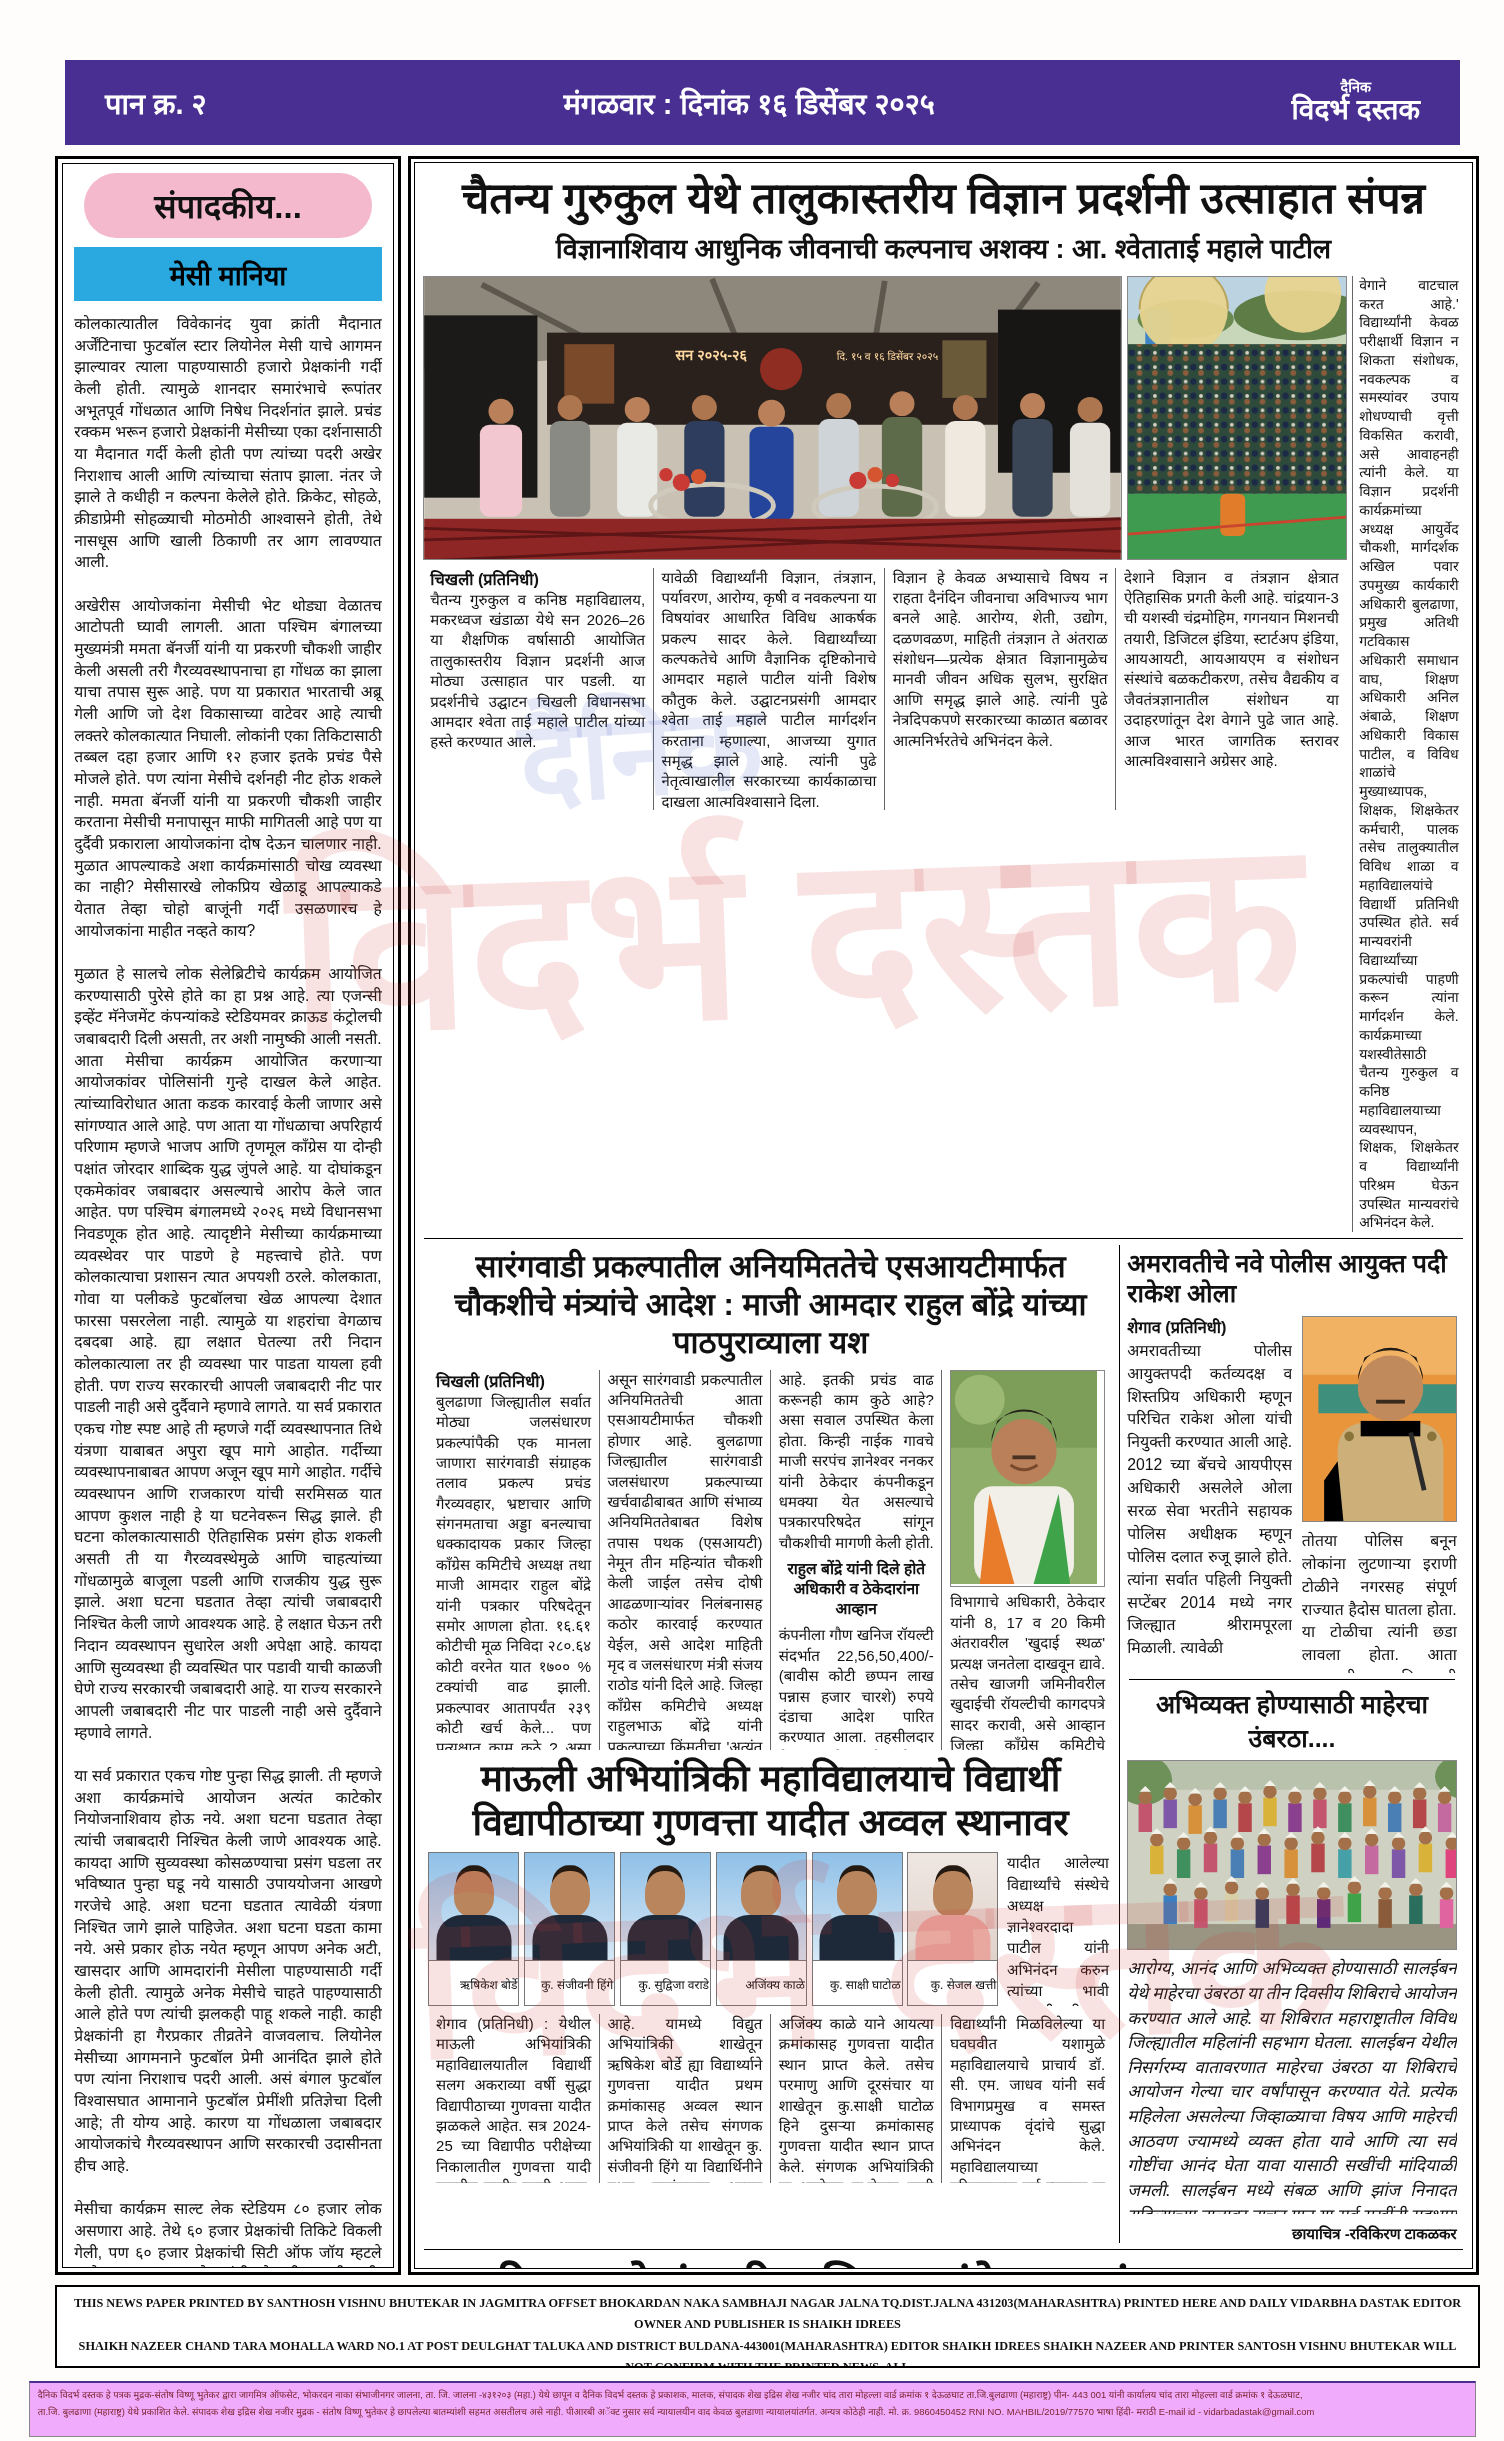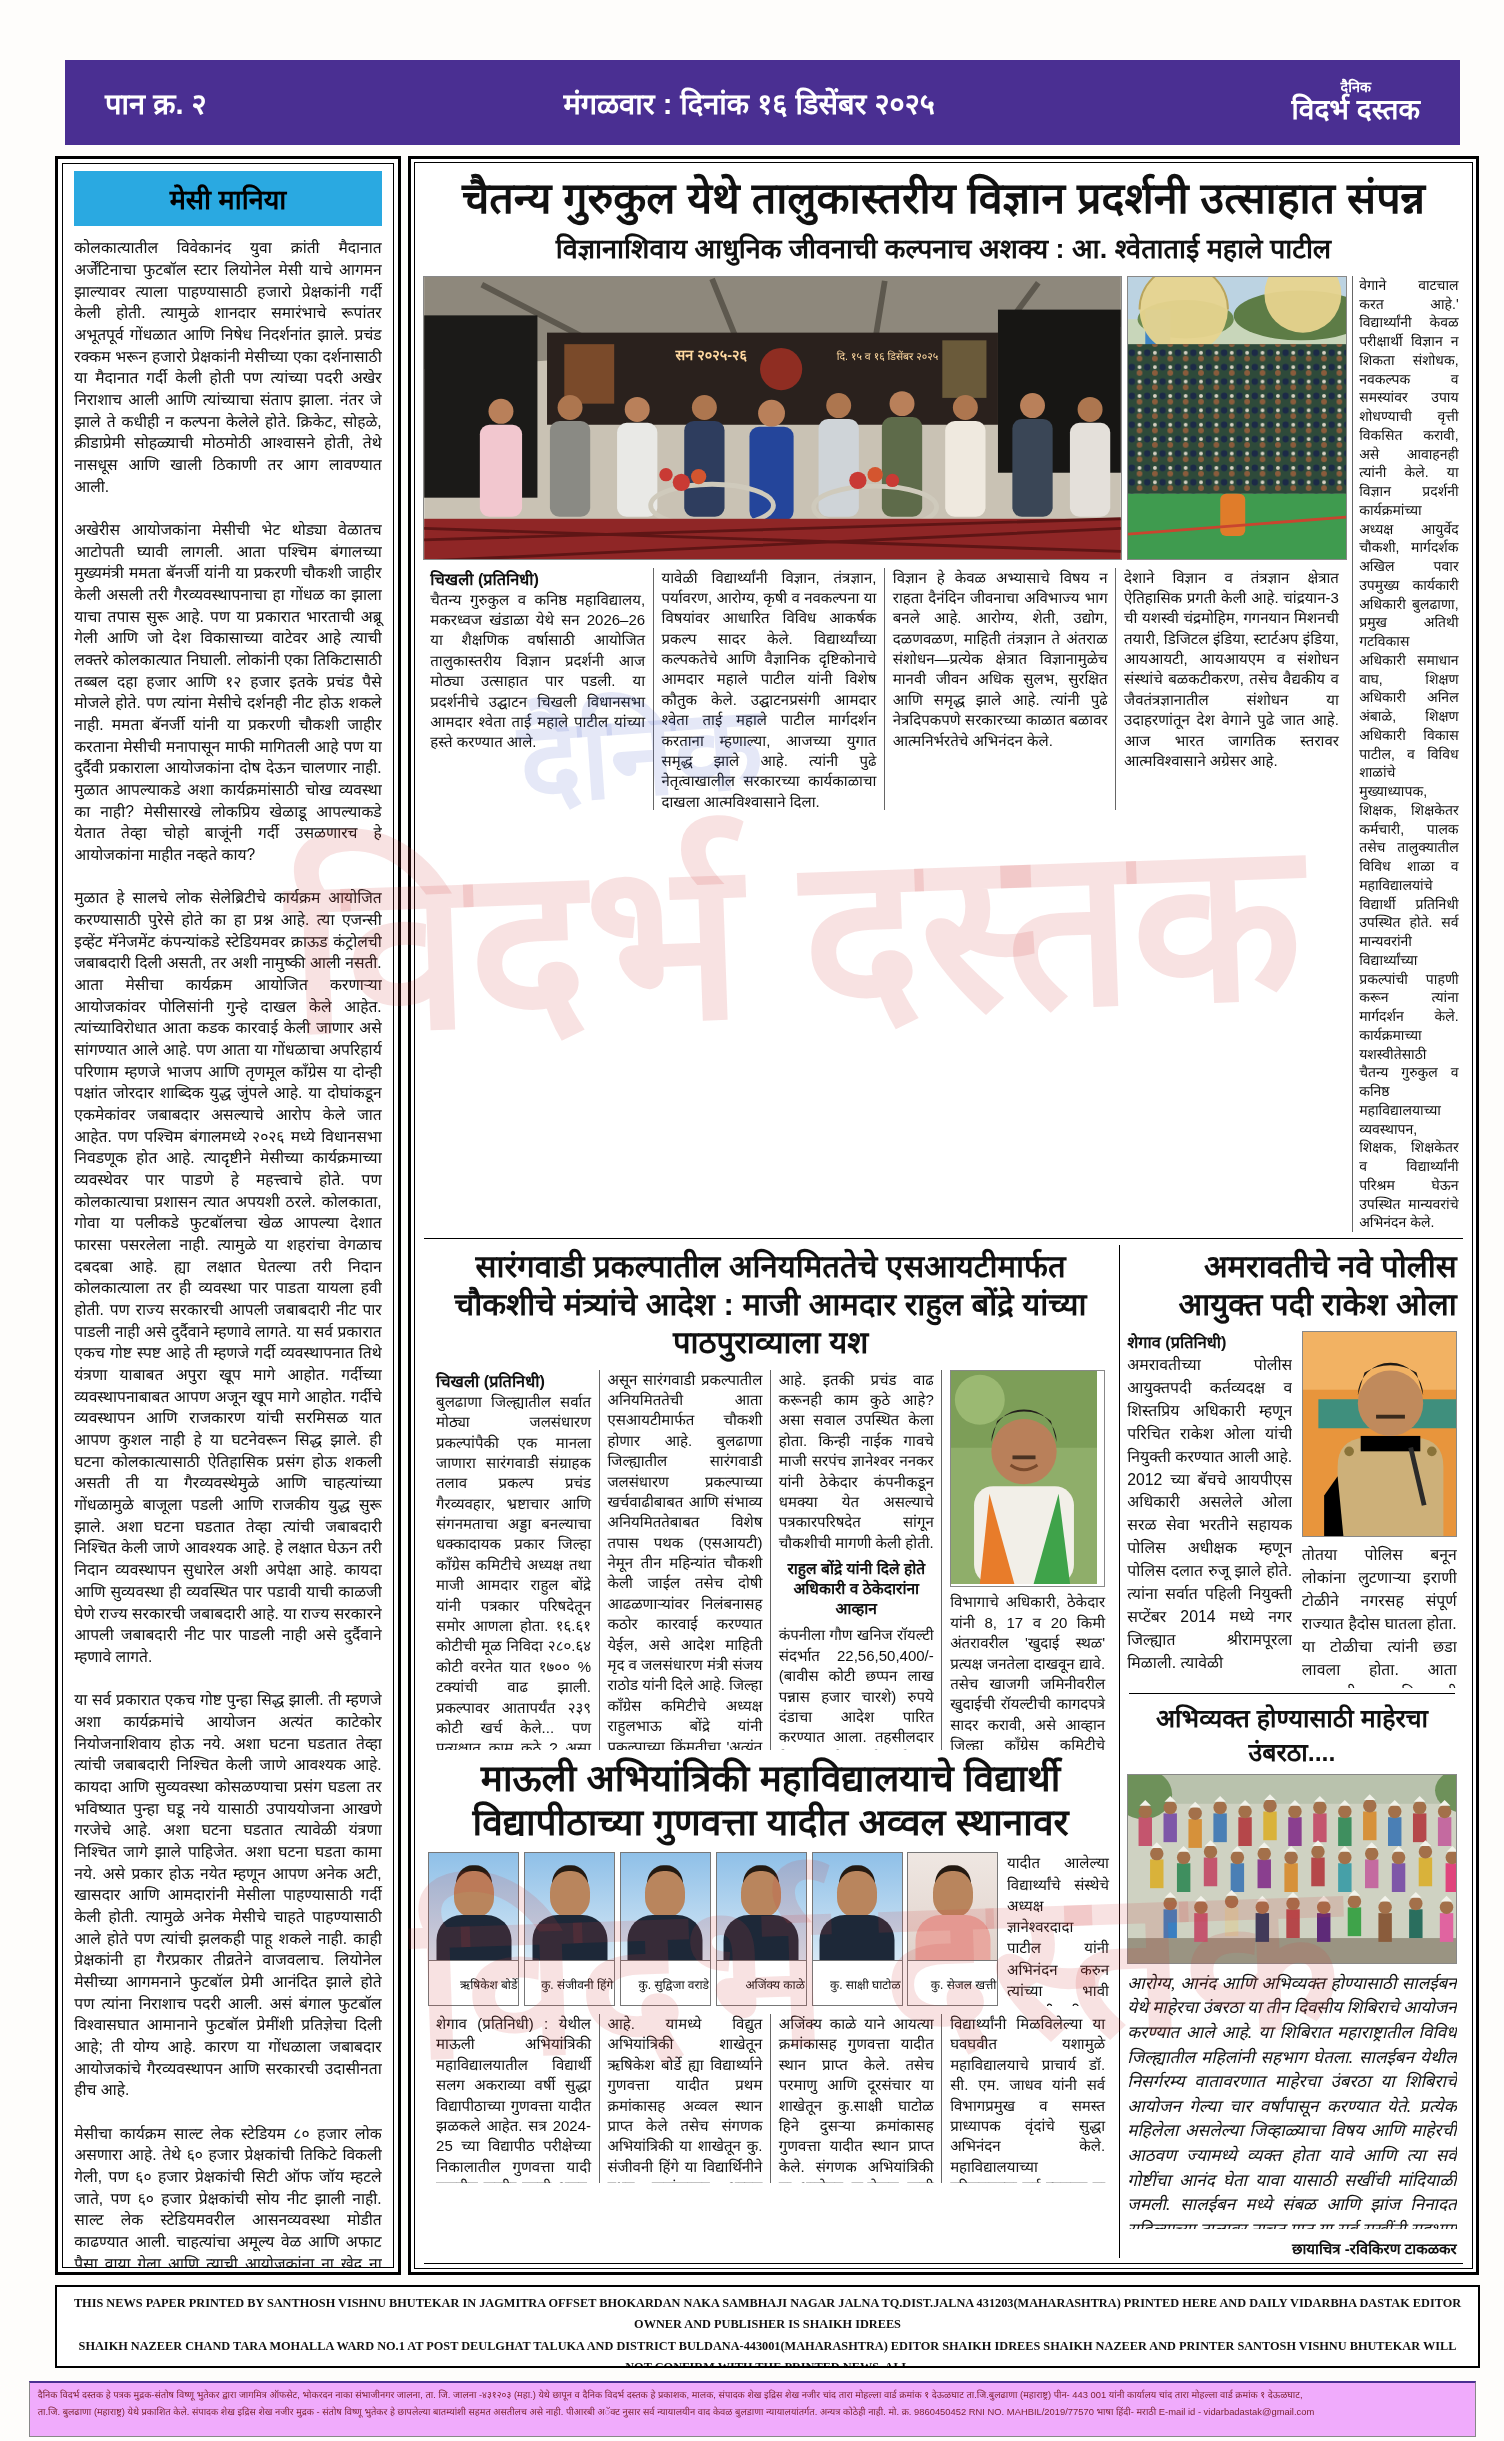--- a/index.html
+++ b/index.html
@@ -40,21 +40,21 @@
               line-height:1.34;text-align:justify;overflow:hidden;}
   .dateline{font-weight:bold;font-size:16.3px;}
   
   .mid{display:flex;}
   .art2{width:696px;padding:0 5.8px;box-sizing:border-box;}
   .rightzone{flex:1;border-left:1.9px solid #000;padding:0 7.7px;overflow:hidden;}
   .h-art2{font-size:31px;font-weight:bold;text-align:center;line-height:1.22;margin:3.8px 0 7.7px;}
   .art2-cols{display:flex;height:380px;overflow:hidden;}
   .insub{font-weight:bold;text-align:center;font-size:15.6px;line-height:1.3;margin:5.8px 0;}
   .ph-bondre{height:215px;margin-bottom:5.8px;}
-  .h-pol{font-size:31px;font-weight:bold;text-align:right;margin:3.8px 0 7.7px;line-height:1.2;}
+  .h-pol{font-size:25px;font-weight:bold;text-align:left;margin:3.8px 0 7.7px;line-height:1.2;}
   .pol-row{display:flex;gap:9.6px;height:357px;overflow:hidden;}
   .pol-col{width:165px;font-size:15.8px;line-height:1.45;text-align:justify;overflow:hidden;}
   .pol-stack{flex:1;overflow:hidden;}
   .ph-police{height:204px;margin-bottom:7.7px;}
   .pol-col2{font-size:15.8px;line-height:1.45;text-align:justify;}
   .h-maher{font-size:25px;font-weight:bold;text-align:center;margin:5.8px 0;}
   .ph-group{height:188px;margin:1.9px 0 7.7px;}
   .maher-cap{font-family:"Liberation Serif",serif;font-style:italic;font-size:17px;line-height:1.45;
              text-align:justify;height:257px;overflow:hidden;}
   .credit{text-align:right;font-weight:bold;font-size:15px;margin-top:9px;}
@@ -102,20 +102,21 @@
       <span class="big">विदर्भ दस्तक</span>
     </div>
   </div>
 
   <div class="wm" style="left:288px;top:778px;font-size:221px;">विदर्भ दस्तक</div>
   <div class="wm-sm" style="left:519px;top:672px;font-size:115px;">दैनिक</div>
   <div class="wm" style="left:413px;top:1825px;font-size:202px;">विदर्भ दस्तक</div>
 
   <div class="edbox">
     <div class="edinner">
+      <div class="edbadge">संपादकीय...</div>
       <div class="edtitle">मेसी मानिया</div>
       <div class="edbody">कोलकात्यातील विवेकानंद युवा क्रांती मैदानात अर्जेंटिनाचा फुटबॉल स्टार लियोनेल मेसी याचे आगमन झाल्यावर त्याला पाहण्यासाठी हजारो प्रेक्षकांनी गर्दी केली होती. त्यामुळे शानदार समारंभाचे रूपांतर अभूतपूर्व गोंधळात आणि निषेध निदर्शनांत झाले. प्रचंड रक्कम भरून हजारो प्रेक्षकांनी मेसीच्या एका दर्शनासाठी या मैदानात गर्दी केली होती पण त्यांच्या पदरी अखेर निराशाच आली आणि त्यांच्याचा संताप झाला. नंतर जे झाले ते कधीही न कल्पना केलेले होते. क्रिकेट, सोहळे, क्रीडाप्रेमी सोहळ्याची मोठमोठी आश्वासने होती, तेथे नासधूस आणि खाली ठिकाणी तर आग लावण्यात आली.
 
 अखेरीस आयोजकांना मेसीची भेट थोड्या वेळातच आटोपती घ्यावी लागली. आता पश्चिम बंगालच्या मुख्यमंत्री ममता बॅनर्जी यांनी या प्रकरणी चौकशी जाहीर केली असली तरी गैरव्यवस्थापनाचा हा गोंधळ का झाला याचा तपास सुरू आहे. पण या प्रकारात भारताची अब्रू गेली आणि जो देश विकासाच्या वाटेवर आहे त्याची लक्तरे कोलकात्यात निघाली. लोकांनी एका तिकिटासाठी तब्बल दहा हजार आणि १२ हजार इतके प्रचंड पैसे मोजले होते. पण त्यांना मेसीचे दर्शनही नीट होऊ शकले नाही. ममता बॅनर्जी यांनी या प्रकरणी चौकशी जाहीर करताना मेसीची मनापासून माफी मागितली आहे पण या दुर्दैवी प्रकाराला आयोजकांना दोष देऊन चालणार नाही. मुळात आपल्याकडे अशा कार्यक्रमांसाठी चोख व्यवस्था का नाही? मेसीसारखे लोकप्रिय खेळाडू आपल्याकडे येतात तेव्हा चोहो बाजूंनी गर्दी उसळणारच हे आयोजकांना माहीत नव्हते काय?
 
 मुळात हे सालचे लोक सेलेब्रिटीचे कार्यक्रम आयोजित करण्यासाठी पुरेसे होते का हा प्रश्न आहे. त्या एजन्सी इव्हेंट मॅनेजमेंट कंपन्यांकडे स्टेडियमवर क्राऊड कंट्रोलची जबाबदारी दिली असती, तर अशी नामुष्की आली नसती. आता मेसीचा कार्यक्रम आयोजित करणाऱ्या आयोजकांवर पोलिसांनी गुन्हे दाखल केले आहेत. त्यांच्याविरोधात आता कडक कारवाई केली जाणार असे सांगण्यात आले आहे. पण आता या गोंधळाचा अपरिहार्य परिणाम म्हणजे भाजप आणि तृणमूल काँग्रेस या दोन्ही पक्षांत जोरदार शाब्दिक युद्ध जुंपले आहे. या दोघांकडून एकमेकांवर जबाबदार असल्याचे आरोप केले जात आहेत. पण पश्चिम बंगालमध्ये २०२६ मध्ये विधानसभा निवडणूक होत आहे. त्यादृष्टीने मेसीच्या कार्यक्रमाच्या व्यवस्थेवर पार पाडणे हे महत्त्वाचे होते. पण कोलकात्याचा प्रशासन त्यात अपयशी ठरले. कोलकाता, गोवा या पलीकडे फुटबॉलचा खेळ आपल्या देशात फारसा पसरलेला नाही. त्यामुळे या शहरांचा वेगळाच दबदबा आहे. ह्या लक्षात घेतल्या तरी निदान कोलकात्याला तर ही व्यवस्था पार पाडता यायला हवी होती. पण राज्य सरकारची आपली जबाबदारी नीट पार पाडली नाही असे दुर्दैवाने म्हणावे लागते. या सर्व प्रकारात एकच गोष्ट स्पष्ट आहे ती म्हणजे गर्दी व्यवस्थापनात तिथे यंत्रणा याबाबत अपुरा खूप मागे आहोत. गर्दीच्या व्यवस्थापनाबाबत आपण अजून खूप मागे आहोत. गर्दीचे व्यवस्थापन आणि राजकारण यांची सरमिसळ यात आपण कुशल नाही हे या घटनेवरून सिद्ध झाले. ही घटना कोलकात्यासाठी ऐतिहासिक प्रसंग होऊ शकली असती ती या गैरव्यवस्थेमुळे आणि चाहत्यांच्या गोंधळामुळे बाजूला पडली आणि राजकीय युद्ध सुरू झाले. अशा घटना घडतात तेव्हा त्यांची जबाबदारी निश्चित केली जाणे आवश्यक आहे. हे लक्षात घेऊन तरी निदान व्यवस्थापन सुधारेल अशी अपेक्षा आहे. कायदा आणि सुव्यवस्था ही व्यवस्थित पार पडावी याची काळजी घेणे राज्य सरकारची जबाबदारी आहे. या राज्य सरकारने आपली जबाबदारी नीट पार पाडली नाही असे दुर्दैवाने म्हणावे लागते.
 
 या सर्व प्रकारात एकच गोष्ट पुन्हा सिद्ध झाली. ती म्हणजे अशा कार्यक्रमांचे आयोजन अत्यंत काटेकोर नियोजनाशिवाय होऊ नये. अशा घटना घडतात तेव्हा त्यांची जबाबदारी निश्चित केली जाणे आवश्यक आहे. कायदा आणि सुव्यवस्था कोसळण्याचा प्रसंग घडला तर भविष्यात पुन्हा घडू नये यासाठी उपाययोजना आखणे गरजेचे आहे. अशा घटना घडतात त्यावेळी यंत्रणा निश्चित जागे झाले पाहिजेत. अशा घटना घडता कामा नये. असे प्रकार होऊ नयेत म्हणून आपण अनेक अटी, खासदार आणि आमदारांनी मेसीला पाहण्यासाठी गर्दी केली होती. त्यामुळे अनेक मेसीचे चाहते पाहण्यासाठी आले होते पण त्यांची झलकही पाहू शकले नाही. काही प्रेक्षकांनी हा गैरप्रकार तीव्रतेने वाजवलाच. लियोनेल मेसीच्या आगमनाने फुटबॉल प्रेमी आनंदित झाले होते पण त्यांना निराशाच पदरी आली. असं बंगाल फुटबॉल विश्वासघात आमानाने फुटबॉल प्रेमींशी प्रतिज्ञेचा दिली आहे; ती योग्य आहे. कारण या गोंधळाला जबाबदार आयोजकांचे गैरव्यवस्थापन आणि सरकारची उदासीनता हीच आहे.
 
 मेसीचा कार्यक्रम साल्ट लेक स्टेडियम ८० हजार लोक असणारा आहे. तेथे ६० हजार प्रेक्षकांची तिकिटे विकली गेली, पण ६० हजार प्रेक्षकांची सिटी ऑफ जॉय म्हटले जाते, पण ६० हजार प्रेक्षकांची सोय नीट झाली नाही. साल्ट लेक स्टेडियमवरील आसनव्यवस्था मोडीत काढण्यात आली. चाहत्यांचा अमूल्य वेळ आणि अफाट पैसा वाया गेला आणि त्याची आयोजकांना ना खेद ना खंत. त्यामुळे असे प्रकार होऊ नयेत असे वाटत असेल तर आयोजनाची अतिदक्षता घेतली पाहिजे. मेसीला हा उपाय नाही पण लोकांनीही अशा कार्यक्रमांना जाण्यापूर्वी हजारवेळा विचार केला पाहिजे. मेसीचे दर्शन दुर्मिळ पण जेव्हा घडते तो प्रसंग आयुष्यातला यादगार प्रसंग बनला पाहिजे. मी सांगते, की कोलकात्याला मेसीचे दर्शन घडले नाही, असं पैसे मोजूनही पदरी पडले नाही. असो. हे निष्कर्ष असे कमानीशाही माहिती.</div>

